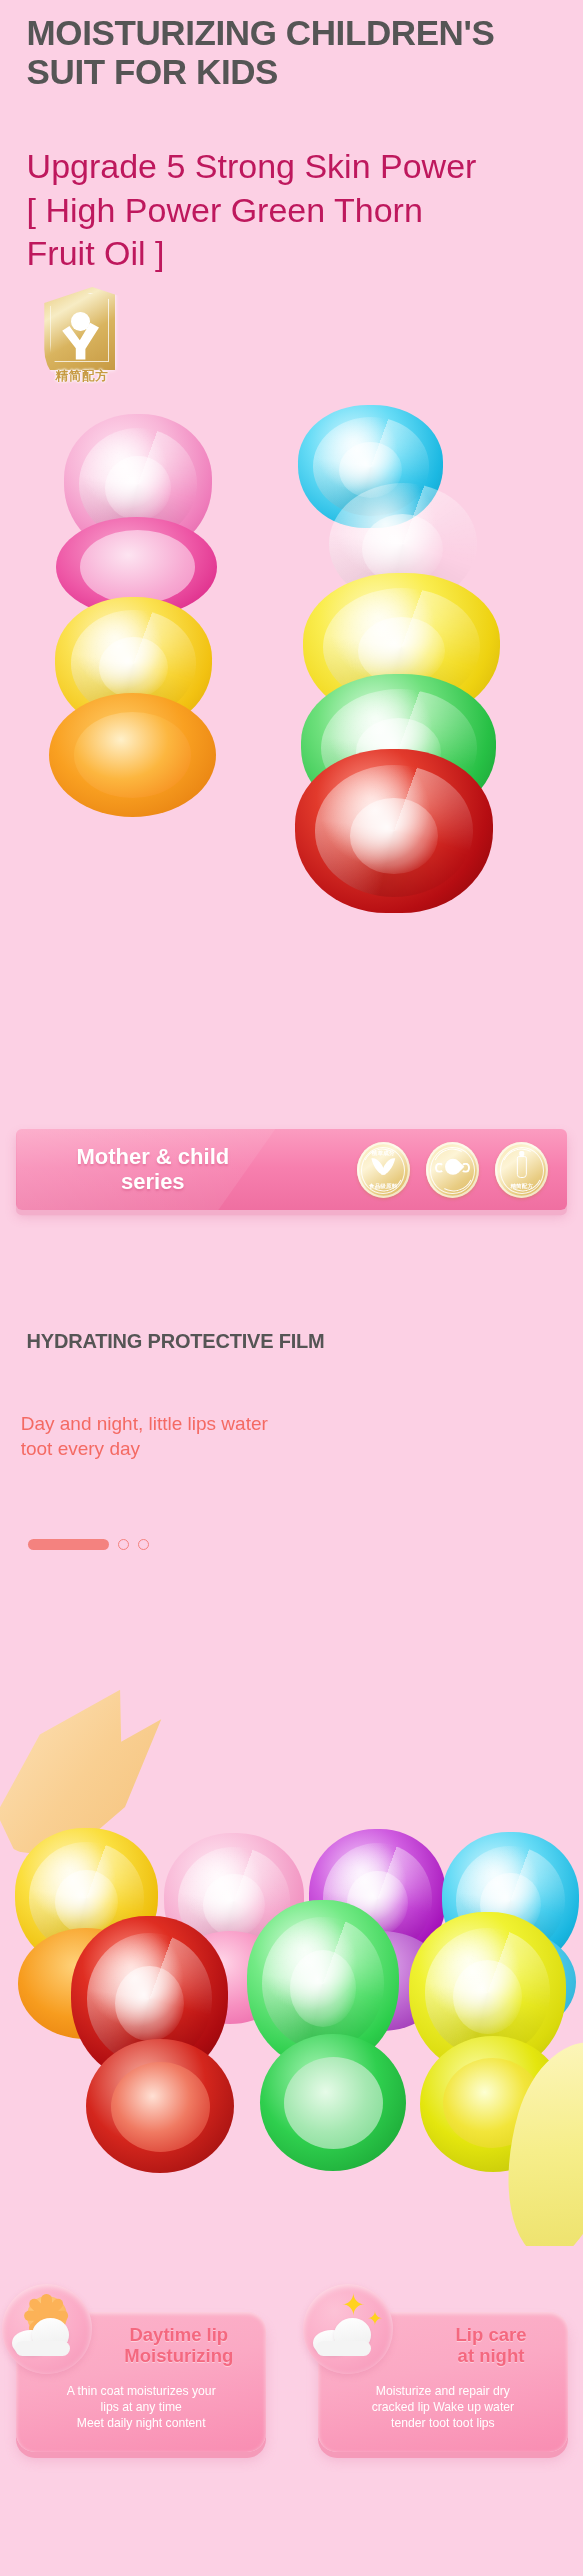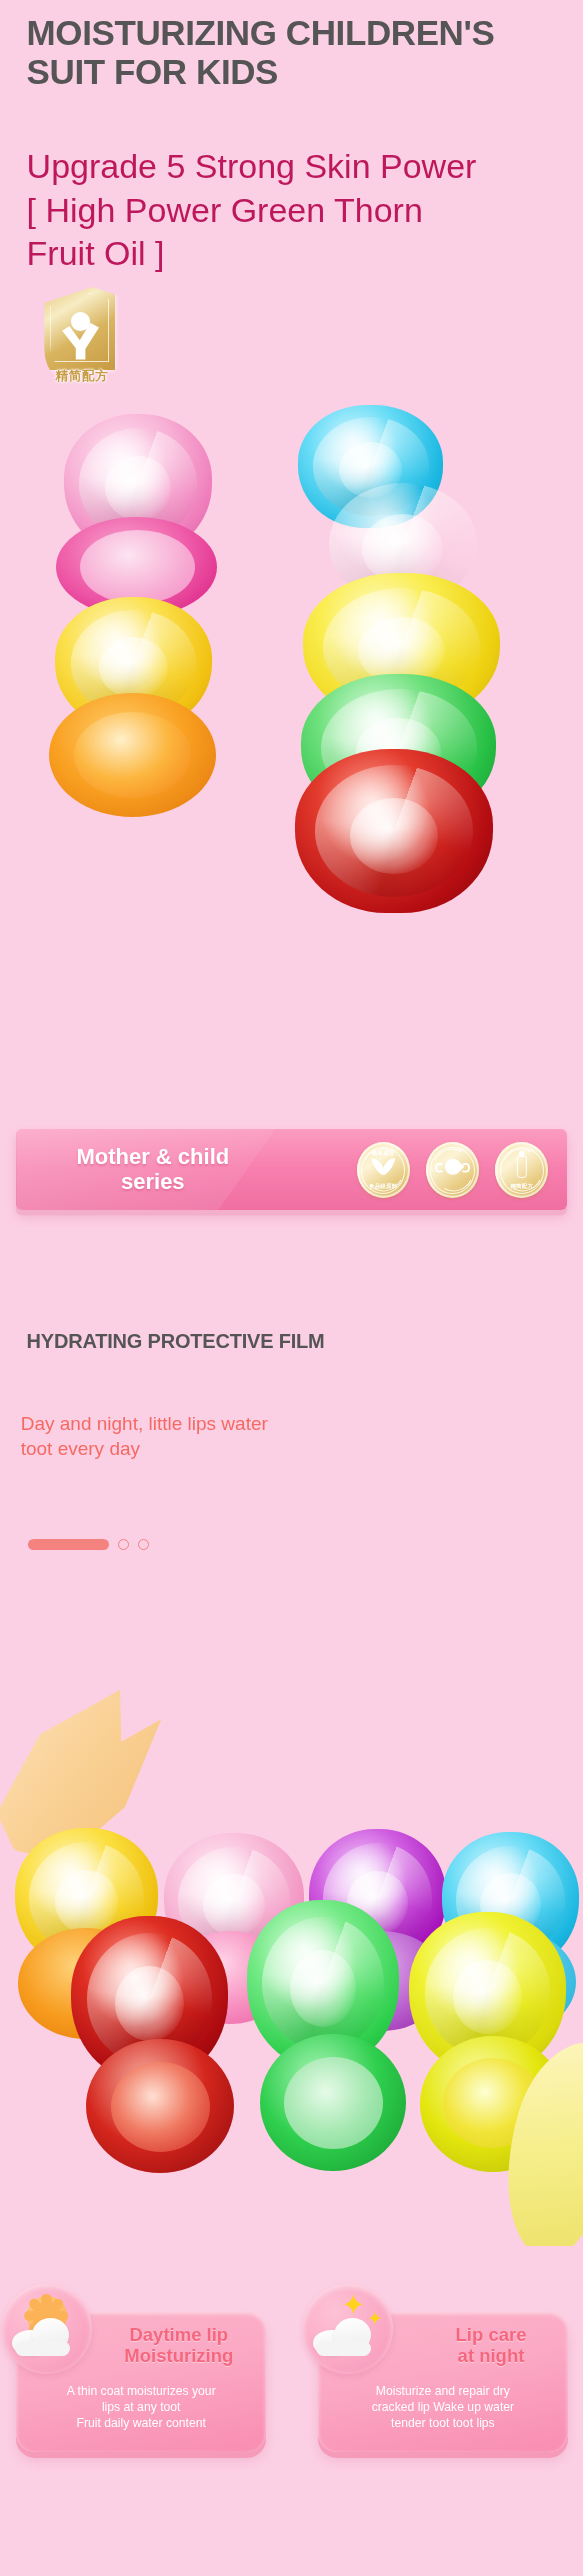--- a/index.html
+++ b/index.html
@@ -383,22 +383,22 @@
 
 <div class="cards">
 
   <div class="card card-a">
     <div class="card-title">
       <div>Daytime lip</div>
       <div>Moisturizing</div>
     </div>
     <div class="card-body">
       <div>A thin coat moisturizes your</div>
-      <div>lips at any toot</div>
-      <div>Fruit daily water content</div>
+      <div>lips at any time</div>
+      <div>Meet daily night content</div>
     </div>
   </div>
   <div class="card-icon" style="left:1.5px; top:3px;">
     <div class="ic-sun">
       <i style="transform:rotate(0deg)"></i>
         <i style="transform:rotate(45deg)"></i>
       <i style="transform:rotate(90deg)"></i>
         <i style="transform:rotate(135deg)"></i>
     </div>
     <div class="ic-cloud">

